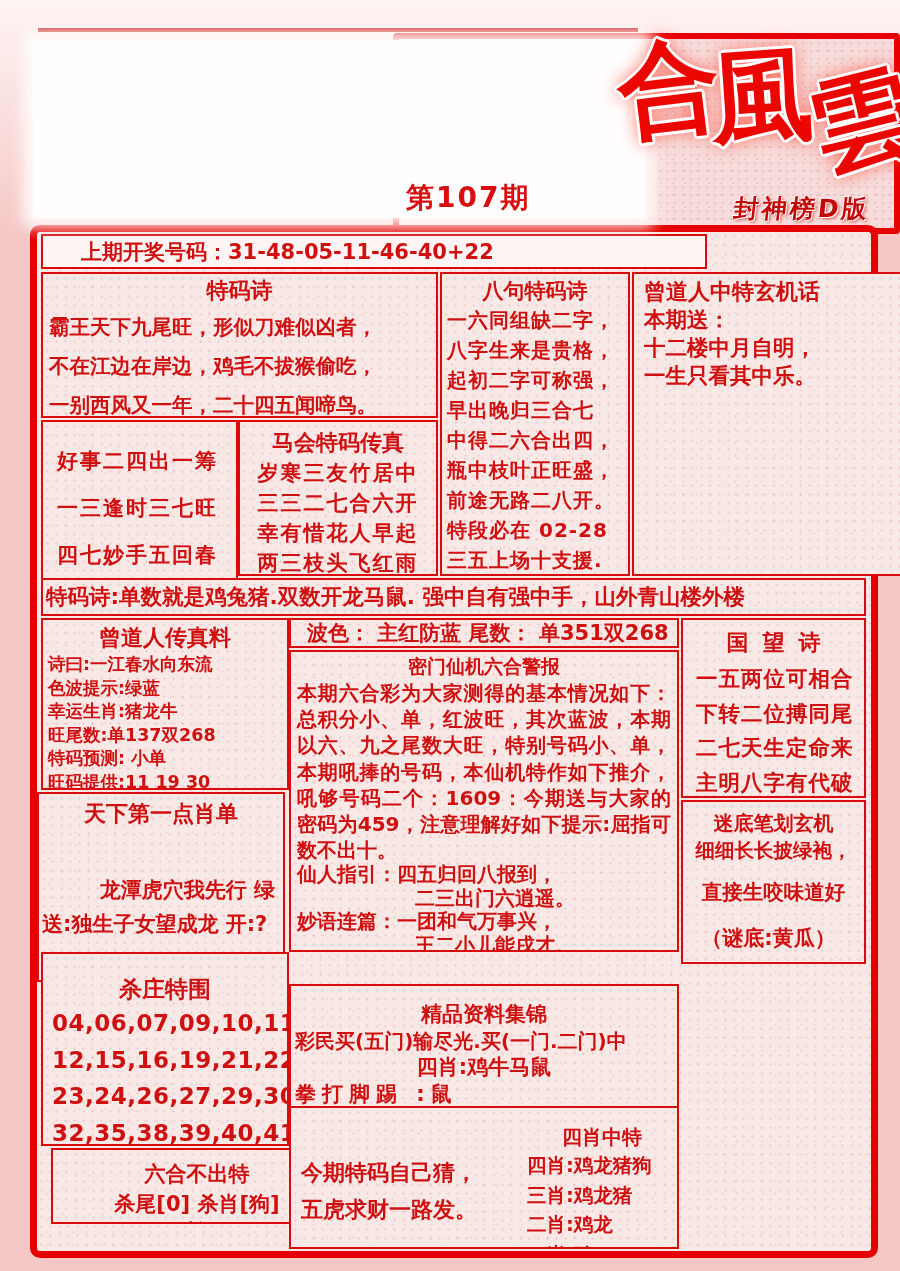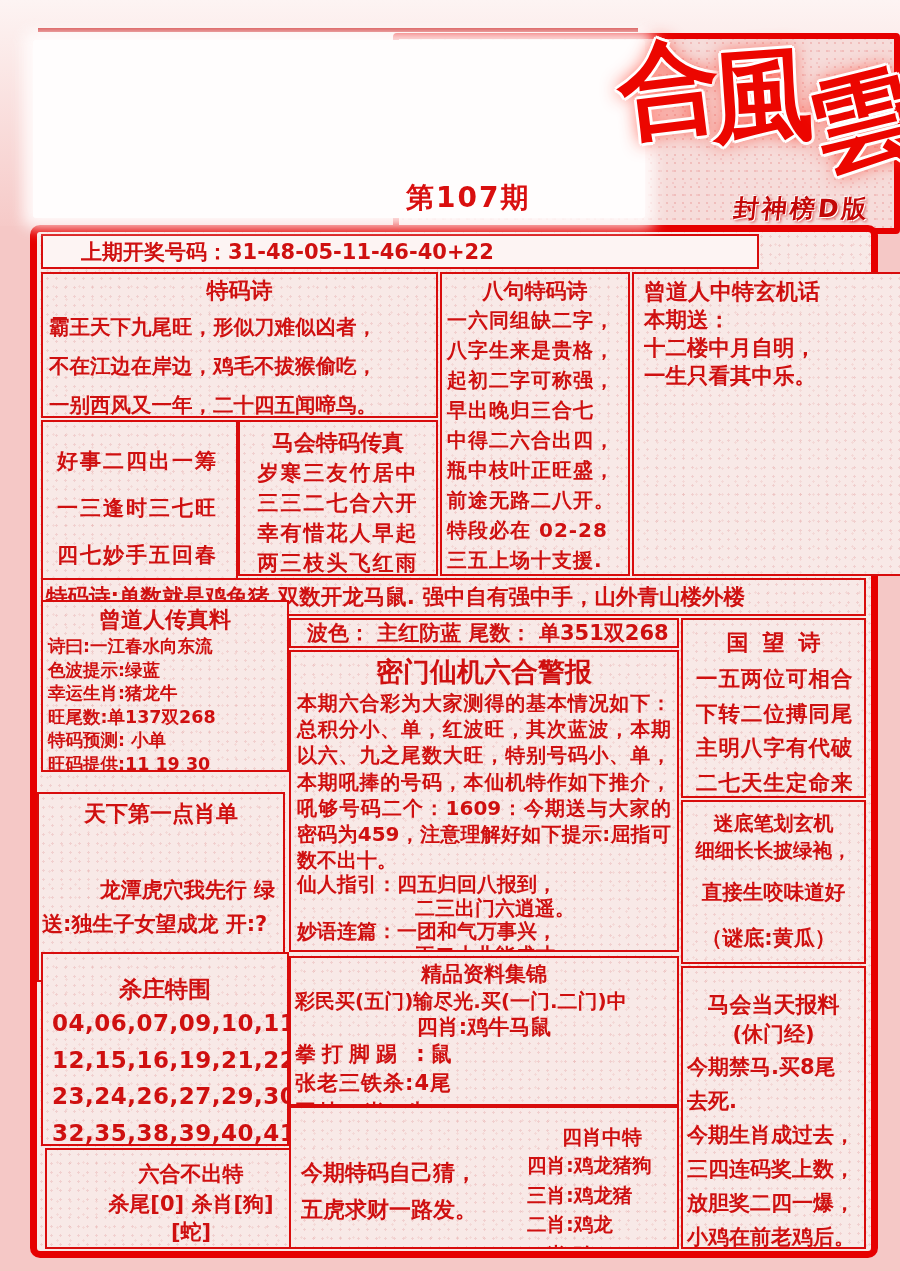--- a/index.html
+++ b/index.html
@@ -47,21 +47,21 @@
   .edition{position:absolute;right:30px;top:192px;z-index:4;font-size:25px;letter-spacing:3px;
     color:#c40808;transform:skewX(-6deg);
     text-shadow:1px 1px 0 #fff,-1px -1px 0 #fff,2px 2px 3px rgba(200,0,0,.6);}
   
   .frame{position:absolute;left:30px;top:225px;width:848px;height:1033px;
     border:7px solid #e60000;border-radius:10px;box-sizing:border-box;z-index:1;}
   .box{position:absolute;border:2px solid #d80c0c;box-sizing:border-box;overflow:hidden;}
   .panel-title{text-align:center;}
   .line{white-space:nowrap;}
   
-  .draw-row{left:4px;top:2px;width:718px;height:35px;background:#fdf4f3;
+  .draw-row{left:4px;top:2px;width:666px;height:35px;background:#fdf4f3;
     font-size:21px;line-height:32px;padding-left:38px;white-space:nowrap;}
   
   .a1{left:4px;top:40px;width:397px;height:146px;}
   .a1 .panel-title{font-size:22px;margin-top:2px;}
   .a1 .lines{padding:2px 6px 0 6px;font-size:20.5px;line-height:39px;}
   .a2a{left:4px;top:188px;width:197px;height:177px;}
   .a2a .lines{padding:16px 0 0 14px;font-size:21px;line-height:47px;letter-spacing:2px;}
   .a2b{left:201px;top:188px;width:200px;height:156px;}
   .a2b .panel-title{font-size:22px;margin-top:6px;}
   .a2b .lines{font-size:21px;line-height:30px;text-align:center;letter-spacing:2px;}
@@ -69,42 +69,42 @@
   .b-col .panel-title{font-size:21px;margin-top:3px;}
   .b-col .lines{padding-left:5px;font-size:20px;line-height:30px;letter-spacing:1px;}
   .c-col{left:595px;top:40px;width:271px;height:304px;padding:3px 10px;box-sizing:border-box;}
   .c-title{font-size:22px;text-indent:44px;line-height:29px;}
   .c-body{font-size:21.5px;line-height:27.8px;text-align:justify;}
   .c-send{font-size:21.5px;line-height:27.8px;}
   
   .strip{left:4px;top:346px;width:825px;height:38px;font-size:21.5px;line-height:34px;
     padding-left:3px;white-space:nowrap;}
   
-  .l1{left:4px;top:368px;width:248px;height:172px;}
+  .l1{left:4px;top:386px;width:248px;height:172px;}
   .l1 .panel-title{font-size:22px;margin-top:3px;}
   .l1 .lines{padding-left:5px;font-size:17.5px;line-height:23.6px;}
   .l2{left:0;top:560px;width:248px;height:190px;}
   .l2 .panel-title{font-size:22px;margin-top:5px;}
   .l2-line1{position:absolute;right:8px;top:82px;font-size:21px;white-space:nowrap;}
   .l2-line2{position:absolute;left:3px;top:116px;font-size:21px;white-space:nowrap;}
   .l3{left:4px;top:720px;width:248px;height:194px;}
   .l3 .panel-title{font-size:23px;margin-top:20px;}
   .l3 .lines{padding-left:9px;font-size:23px;line-height:36.5px;letter-spacing:.5px;}
-  .l4{left:8px;top:916px;width:248px;height:101px;padding-left:44px;}
+  .l4{left:14px;top:916px;width:248px;height:76px;padding-left:44px;}
   .l4 .panel-title{font-size:21px;margin-top:10px;}
   .l4-line{font-size:21px;text-align:center;margin-top:2px;}
   
   .m1{left:252px;top:386px;width:390px;height:30px;font-size:21px;line-height:27px;
     padding-left:16px;white-space:nowrap;}
   .m2{left:252px;top:418px;width:390px;height:302px;padding:2px 6px;box-sizing:border-box;}
-  .m2 .panel-title{font-size:27px;}
+  .m2 .panel-title{font-size:19px;}
   .m2-body{font-size:20px;line-height:26.2px;text-align:justify;}
   .m2-pair{font-size:20px;line-height:23.5px;}
   .m2-pair .cont{padding-left:118px;}
-  .m3{left:252px;top:724px;width:390px;height:150px;padding:2px 4px;box-sizing:border-box;}
+  .m3{left:252px;top:752px;width:390px;height:150px;padding:14px 4px;box-sizing:border-box;}
   .m3 .panel-title{font-size:21px;}
   .m3-l1{font-size:20px;line-height:26px;white-space:nowrap;}
   .m3-l2{font-size:21px;text-align:center;line-height:26px;}
   .m3-l3{font-size:21px;line-height:29px;letter-spacing:6px;}
   .m3-l4{font-size:21px;line-height:29px;letter-spacing:1px;}
   .m3-l5{font-size:21px;line-height:29px;letter-spacing:2px;}
   .m4{left:252px;top:874px;width:390px;height:143px;}
   .m4-left{position:absolute;left:10px;top:46px;font-size:22px;line-height:37px;}
   .m4-right{position:absolute;left:236px;top:16px;width:150px;}
   .m4-right .panel-title{font-size:20px;}
@@ -266,38 +266,26 @@
           <div class="line">一肖:鸡</div>
         </div>
     </div>
   </div>
 
   <div class="box speckle r1">
     <div class="panel-title">国望诗</div>
     <div class="lines">
         <div class="line">一五两位可相合</div>
         <div class="line">下转二位搏同尾</div>
+        <div class="line">二七天生定命来</div>
         <div class="line">主明八字有代破</div>
-        <div class="line">二七天生定命来</div>
       </div>
   </div>
 
   <div class="box speckle r2">
     <div class="panel-title">迷底笔划玄机</div>
     <div class="r2-l1">细细长长披绿袍，</div>
     <div class="r2-l2">直接生咬味道好</div>
     <div class="r2-ans">（谜底:黄瓜）</div>
   </div>
 
-  <div class="box speckle r3">
-    <div class="panel-title">马会当天报料</div>
-    <div class="r3-sub">(休门经)</div>
-    <div class="lines">
-        <div class="line">今期禁马.买8尾</div>
-        <div class="line">去死.</div>
-        <div class="line">今期生肖成过去，</div>
-        <div class="line">三四连码奖上数，</div>
-        <div class="line">放胆奖二四一爆，</div>
-        <div class="line">小鸡在前老鸡后。</div>
-      </div>
-  </div>
 
 </div>
 
 </body></html>

